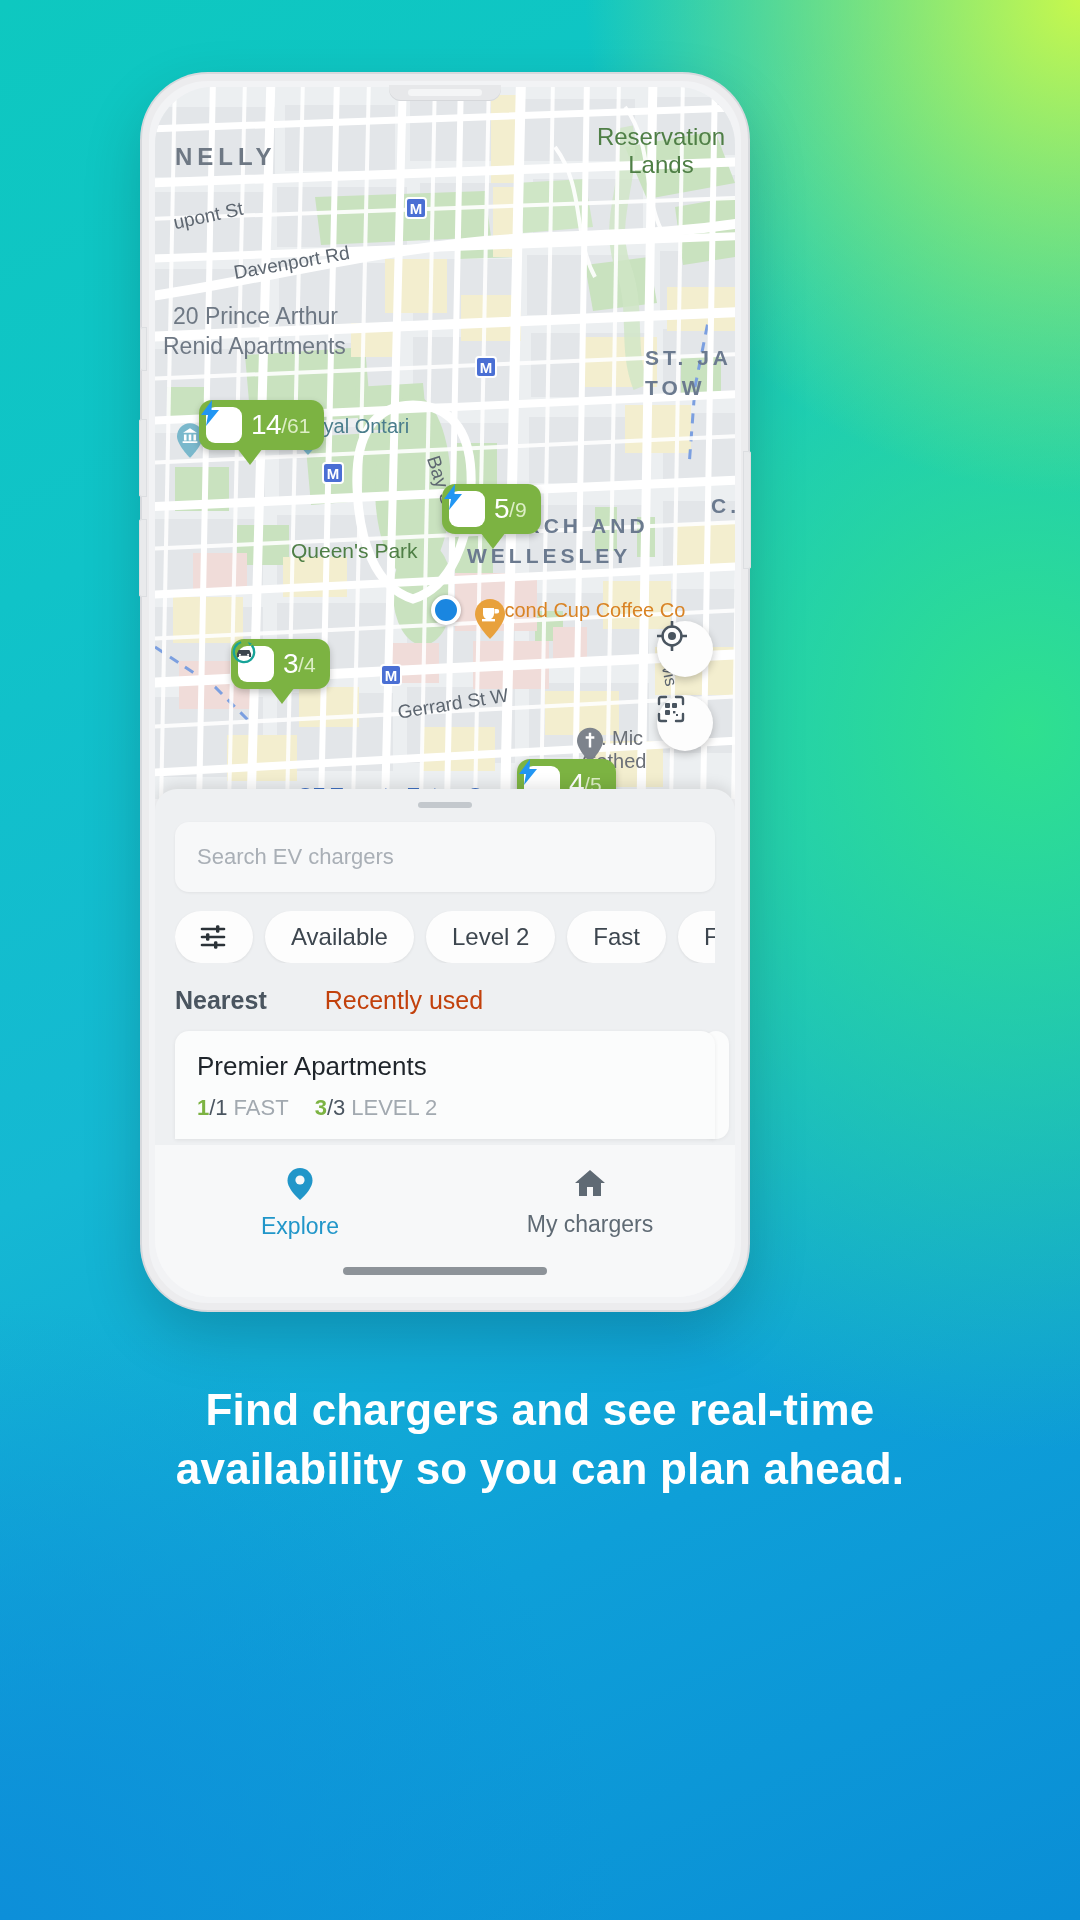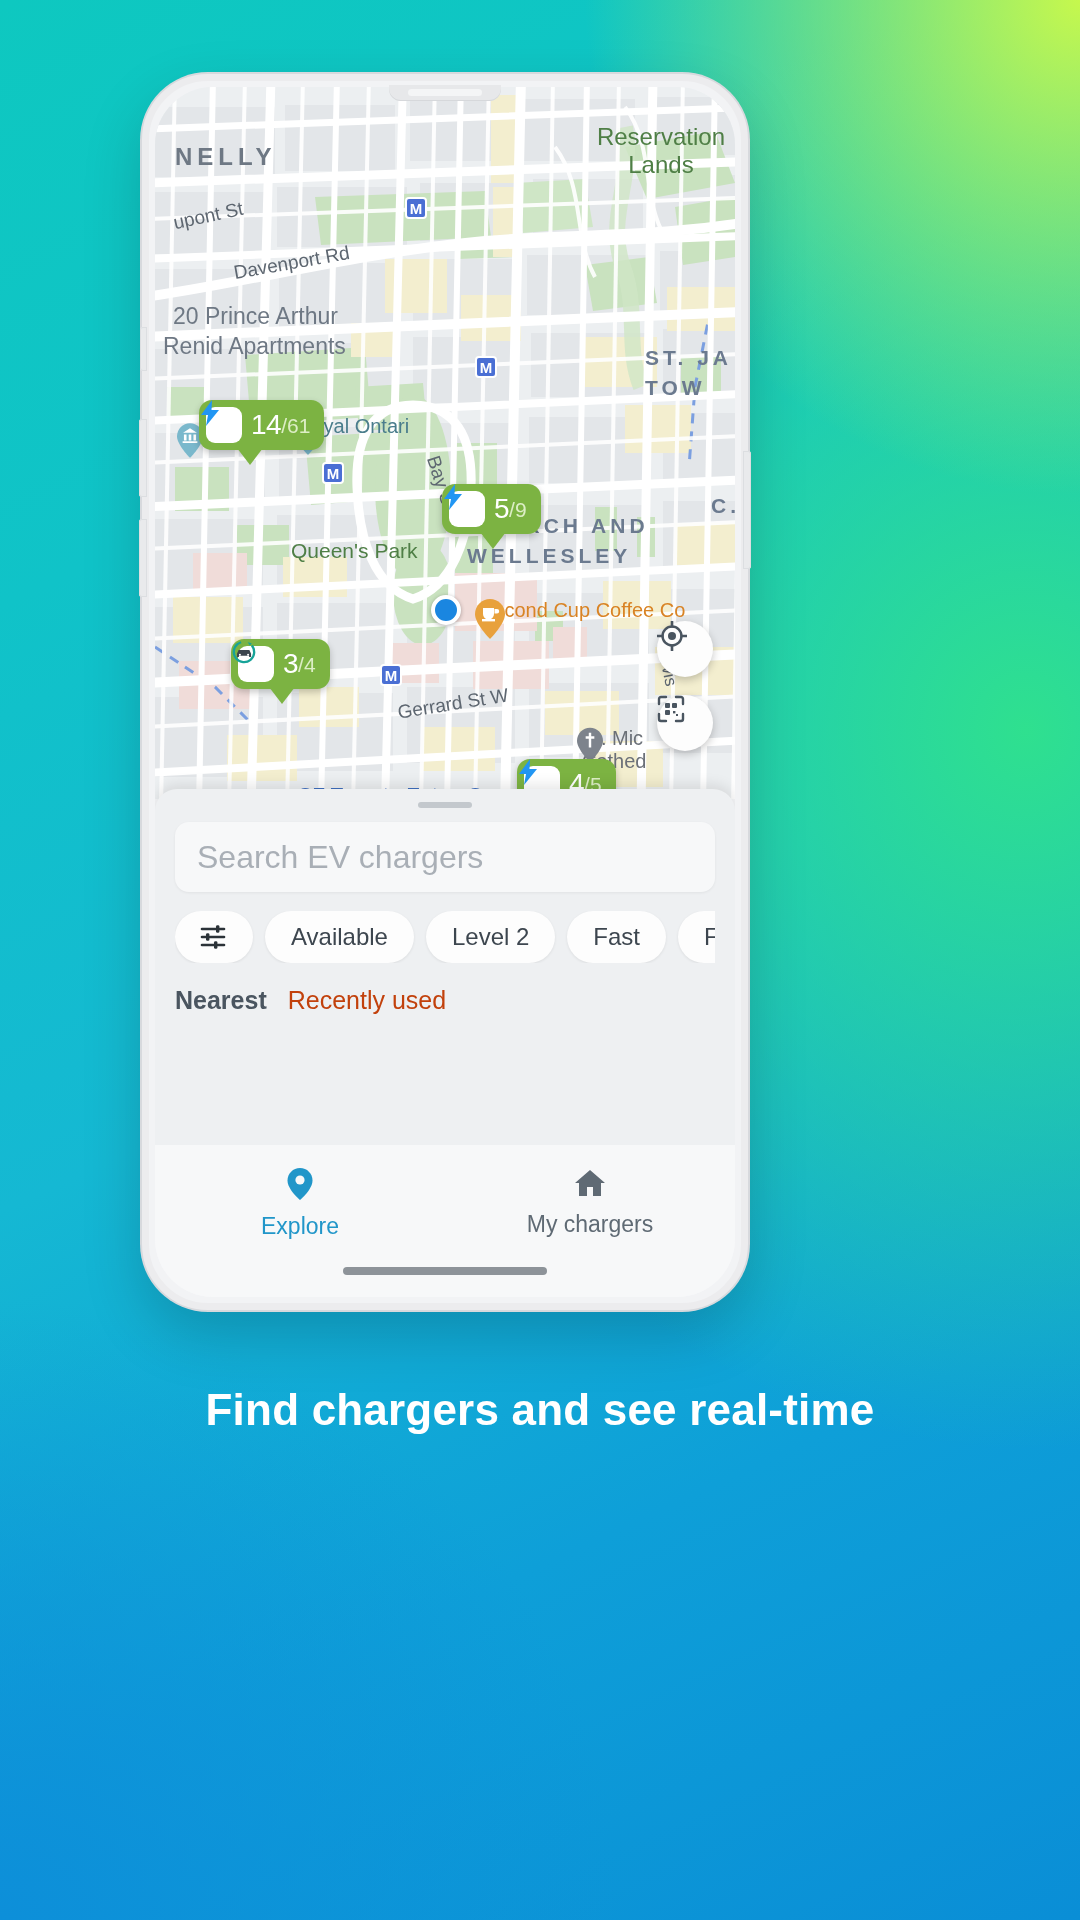--- a/index.html
+++ b/index.html
@@ -137,34 +137,34 @@
   }
   .grabber {
     width: 54px; height: 6px; border-radius: 3px; background: #c3c8cd;
     margin: 13px auto 0;
   }
   #search {
     margin-top: 14px; height: 70px; border-radius: 14px;
     background: #f7f8f9; box-shadow: 0 1px 3px rgba(0,0,0,.06);
     display: flex; align-items: center; padding: 0 22px;
   }
-  #search .ph { color: #a9afb6; font-size: 32px; }
+  #search .ph { color: #a9afb6; font-size: 22px; }
   #chips {
     margin-top: 19px; display: flex; gap: 12px; align-items: center;
     white-space: nowrap; overflow: hidden;
   }
   .chip {
     background: #fdfdfd; border-radius: 26px; height: 52px;
     display: flex; align-items: center; justify-content: center;
     padding: 0 26px; font-size: 24px; color: #3d464f;
     box-shadow: 0 1px 3px rgba(0,0,0,.08);
     flex: 0 0 auto;
   }
   .chip.icon-chip { padding: 0; width: 78px; }
-  #tabs { margin-top: 23px; display: flex; gap: 21px; }
+  #tabs { margin-top: 23px; display: flex; gap: 58px; }
   .tab { font-size: 25px; }
   .tab.active { color: #4a5560; font-weight: 700; }
   .tab.inactive { color: #c2410c; }
   #cards { margin-top: 16px; position: relative; }
   .card {
     background: #fbfcfc; border-radius: 14px;
     box-shadow: 0 1px 4px rgba(0,0,0,.07);
     padding: 20px 22px 18px;
     position: relative;
   }
@@ -545,20 +545,36 @@
         <div class="chip">Level 2</div>
         <div class="chip">Fast</div>
         <div class="chip">Free</div>
       </div>
 
       <div id="tabs">
         <div class="tab active">Nearest</div>
         <div class="tab inactive">Recently used</div>
       </div>
 
+      <div id="cards">
+        <div class="card-peek"></div>
+
+        <div class="card" style="border-radius:14px 14px 0 0;">
+          <div class="card-title">Premier Apartments</div>
+          <div class="card-row">
+            <span>
+              <span class="cnt-avail">1</span><span class="cnt-total">/1</span><span class="cnt-type">FAST</span>
+            </span>
+            <span>
+              <span class="cnt-avail">3</span><span class="cnt-total">/3</span><span class="cnt-type">LEVEL 2</span>
+            </span>
+          </div>
+        </div>
+
+      </div>
     </div>
 
     <div id="nav">
       <div class="nav-item active">
         <svg width="32" height="34" viewBox="0 0 32 34">
           <path d="M16 1 C9 1 3.5 6.5 3.5 13.5 C3.5 22.5 16 33 16 33 C16 33 28.5 22.5 28.5 13.5 C28.5 6.5 23 1 16 1Z" fill="#2196c9"></path>
           <circle cx="16" cy="13" r="4.6" fill="#f7f8f9"></circle>
         </svg>
         <span class="nav-label">Explore</span>
       </div>
@@ -572,13 +588,14 @@
 
     <div id="homebar"></div>
   </div>
 
   <div class="notch"></div>
   <div class="speaker"></div>
 </div>
 
 <div id="caption">
   <div>Find chargers and see real-time</div>
+  <div>availability so you can plan ahead.</div>
 </div>
 
 </body></html>

